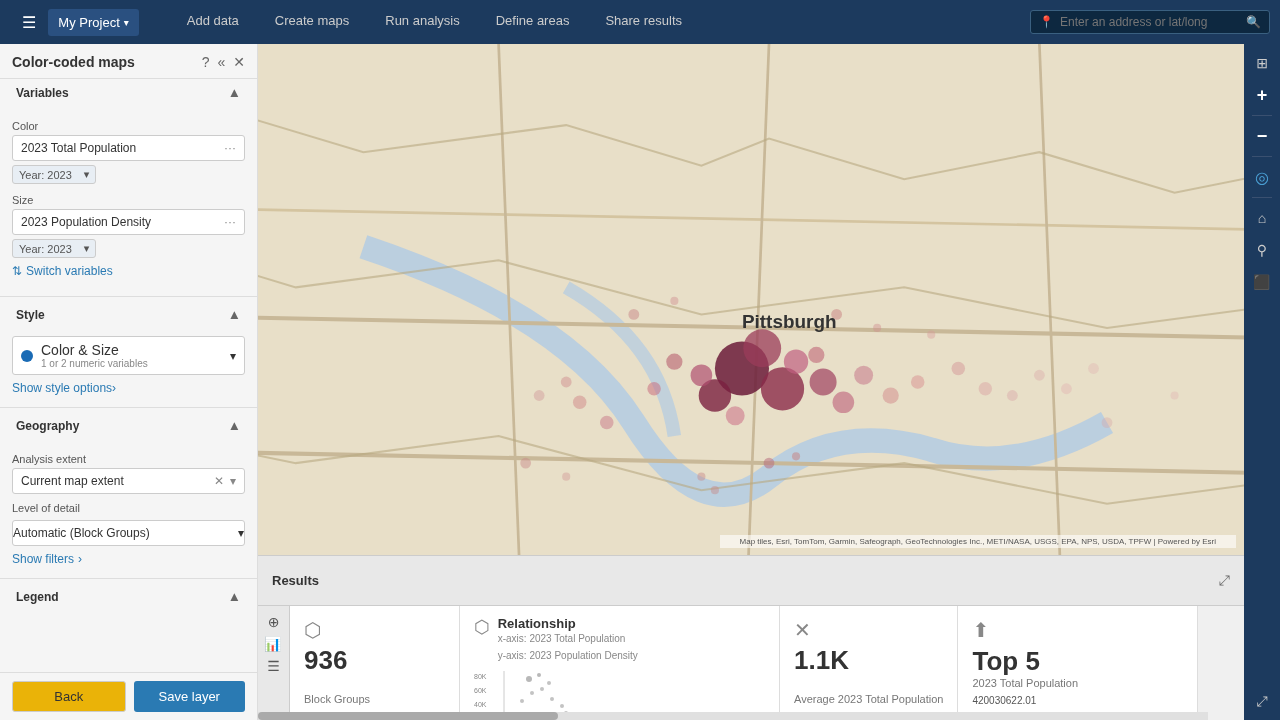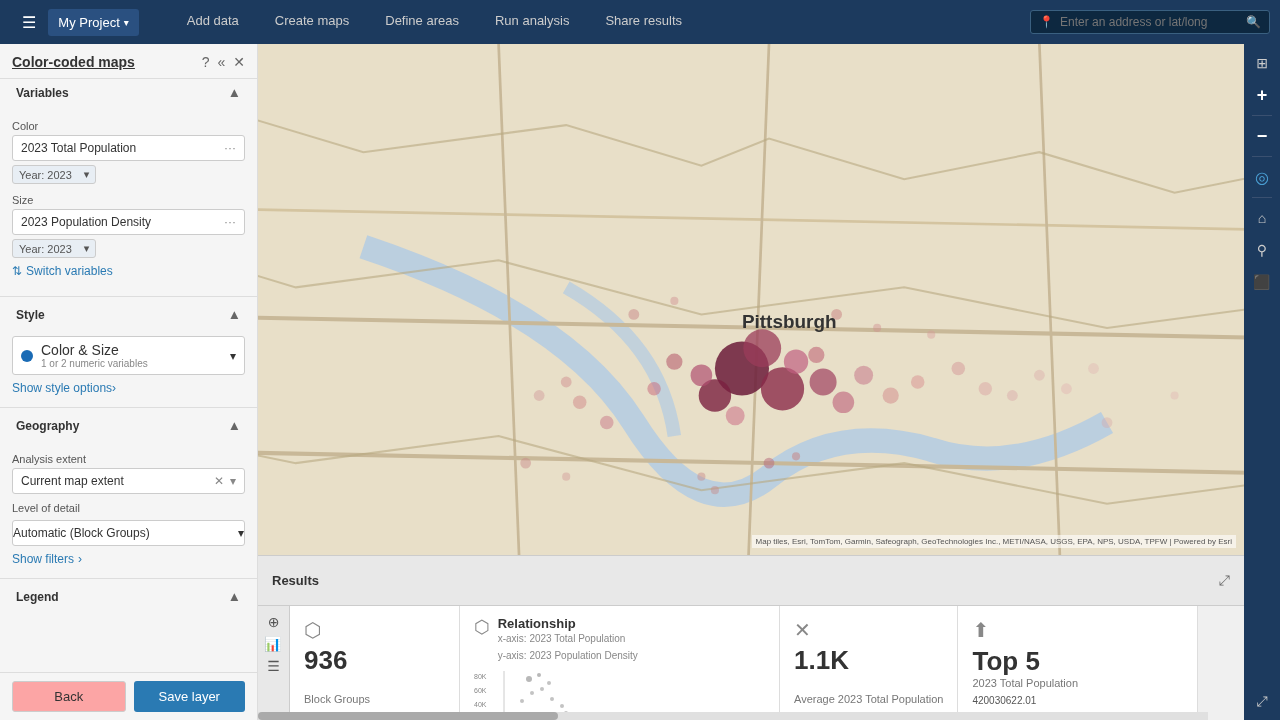--- a/index.html
+++ b/index.html
@@ -37,21 +37,21 @@
     #left-panel {
       width: 258px; min-width: 258px; background: #f5f5f5; border-right: 1px solid #ddd;
       display: flex; flex-direction: column; overflow-y: auto; position: relative;
     }
 
     
     .panel-header {
       display: flex; align-items: center; padding: 10px 12px 8px 12px;
       background: #f5f5f5; border-bottom: 1px solid #ddd;
     }
-    .panel-header .title { font-size: 14px; font-weight: 600; color: #333; flex: 1; text-decoration: underline; }
+    .panel-header .title { font-size: 14px; font-weight: 600; color: #333; flex: 1; }
     .panel-header .actions { display: flex; gap: 8px; align-items: center; }
     .panel-header .icon-btn { background: none; border: none; cursor: pointer; color: #666; font-size: 14px; }
 
     
     .section { padding: 8px 12px; }
     .section-header {
       display: flex; align-items: center; justify-content: space-between;
       padding: 6px 16px; background: #f5f5f5; cursor: pointer;
     }
     .section-header .label { font-size: 12px; font-weight: 600; color: #333; }
@@ -105,21 +105,21 @@
 
     
     .legend-section { padding: 8px 12px; flex: 1; }
 
     
     .bottom-btns {
       display: flex; padding: 8px 12px; gap: 8px; border-top: 1px solid #ddd;
       background: #f5f5f5; position: sticky; bottom: 0;
     }
     .btn-back {
-      flex: 1; background: #fca5a5; border: 1px solid #ccc; border-radius: 3px;
+      flex: 1; background: #eab308; border: 1px solid #ccc; border-radius: 3px;
       padding: 7px; font-size: 13px; cursor: pointer; color: #333;
     }
     .btn-save {
       flex: 1; background: #2a7ab3; border: none; border-radius: 3px;
       padding: 7px; font-size: 13px; cursor: pointer; color: #fff;
     }
 
     
     #map-area { flex: 1; position: relative; overflow: hidden; }
 
@@ -203,22 +203,22 @@
 
 <div id="topbar">
   <span class="menu-icon">☰</span>
   <button class="project-btn">
     <span>My Project</span>
     <span class="chevron">▾</span>
   </button>
   <div class="nav-items">
     <span class="nav-item">Add data</span>
     <span class="nav-item">Create maps</span>
+    <span class="nav-item">Run analysis</span>
     <span class="nav-item">Define areas</span>
-    <span class="nav-item">Run analysis</span>
     <span class="nav-item">Share results</span>
   </div>
   <div class="search-area">
     <span class="geo-icon">📍</span>
     <input type="text" placeholder="Enter an address or lat/long" style="">
     <span>🔍</span>
   </div>
 </div>
 
 <div id="main">
@@ -388,21 +388,21 @@
       <circle cx="750" cy="280" r="4" fill="#d8a8a8" opacity="0.4"></circle>
       <circle cx="800" cy="260" r="3" fill="#e0b0b0" opacity="0.35"></circle>
       <circle cx="450" cy="320" r="3" fill="#c88888" opacity="0.45"></circle>
       <circle cx="500" cy="310" r="4" fill="#b87080" opacity="0.55"></circle>
       <circle cx="520" cy="305" r="3" fill="#c88080" opacity="0.5"></circle>
       <circle cx="460" cy="330" r="3" fill="#c88888" opacity="0.45"></circle>
 
       <text x="480" y="210" font-size="14" fill="#333" font-weight="bold" font-family="Arial">Pittsburgh</text>
     </svg>
 
-    <div class="map-attr" style="font-size:8px; color:#555; bottom:172px; right:44px; position:absolute; background:rgba(255,255,255,0.6); padding:2px 4px;">
+    <div class="map-attr" style="font-size:8px; color:#555; bottom:172px; right:44px; position:absolute; background:rgba(255,255,255,0.6); padding:2px 20px;">
       Map tiles, Esri, TomTom, Garmin, Safeograph, GeoTechnologies Inc., METI/NASA, USGS, EPA, NPS, USDA, TPFW | Powered by Esri
     </div>
 
     <div id="map-toolbar">
       <button class="map-tool-btn">⊞</button>
       <button class="map-tool-btn" style="font-size:18px; font-weight:bold; color:#fff;">+</button>
       <div class="map-tool-sep"></div>
       <button class="map-tool-btn" style="font-size:18px; font-weight:bold; color:#fff;">−</button>
       <div class="map-tool-sep"></div>
       <button class="map-tool-btn active" style="color:#4a9fd4; font-size:16px;">◎</button>

